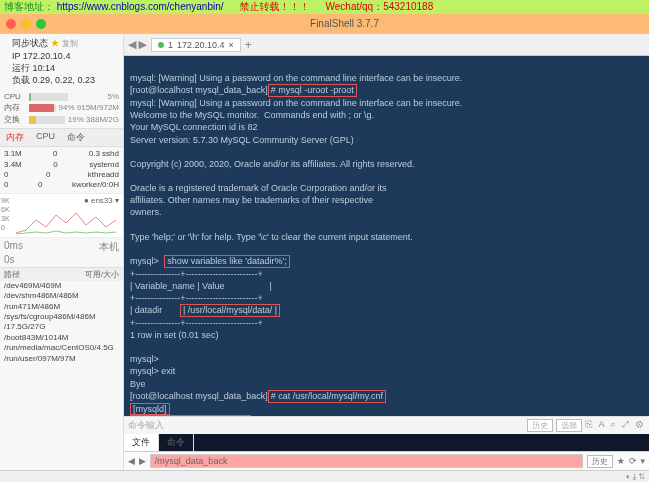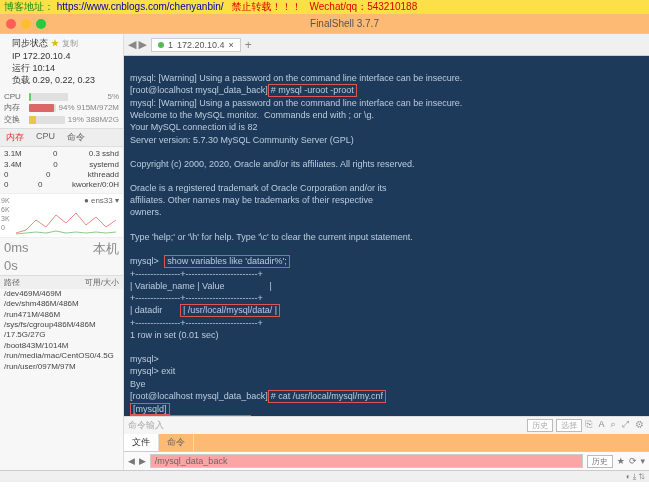--- a/index.html
+++ b/index.html
@@ -1,17 +1,17 @@
 <!DOCTYPE html>
 <html><head>
 <meta charset="utf-8">
 <style>
 *{margin:0;padding:0;box-sizing:border-box;font-family:Arial,"PingFang SC","Microsoft YaHei",sans-serif}
 body{width:649px;height:500px;background:#fff;overflow:hidden;font-size:10px}
-.page-banner{height:14px;background:#fde047;display:flex;align-items:center;gap:8px;padding:0 4px;color:#b00;font-size:10px}
+.page-banner{height:14px;background:#bef264;display:flex;align-items:center;gap:16px;padding:0 4px;color:#b00;font-size:10px}
 .page-banner .blog{color:#1a8a1a}
 .page-banner a{color:#00a}
 .titlebar{height:20px;background:#fdba74;display:flex;align-items:center;padding:0 6px;font-size:10px;color:#666;border-bottom:1px solid #ccc}
 .traffic{display:flex;gap:5px;align-items:center}
 .tl{width:10px;height:10px;border-radius:50%}
 .main{display:flex;height:436px}
 .sidebar{width:124px;background:#f7f7f7;display:flex;flex-direction:column;border-right:1px solid #ddd}
 .sync{padding:3px 12px;font-size:9px;color:#333;line-height:1.35}
 .sync .ip{font-weight:normal;color:#333}
 .sync .muted{color:#999;font-size:8px}
@@ -24,38 +24,38 @@
 .meter-row .val{color:#888;font-size:8px;min-width:48px;text-align:right}
 .tabs{display:flex;background:#eee;border-top:1px solid #ddd;border-bottom:1px solid #ddd;font-size:9px}
 .tabs span{padding:2px 6px;color:#666}
 .tabs span.active{color:#d33}
 .procs{font-size:8px;padding:2px 4px;color:#444}
 .procs .row{display:flex;justify-content:space-between;line-height:1.3}
 .chart{height:44px;background:#fff;border-top:1px solid #eee;position:relative;padding:2px}
 .chart .scale{position:absolute;left:1px;top:2px;font-size:7px;color:#888;line-height:1.3}
 .chart .net{position:absolute;right:4px;top:2px;font-size:8px;color:#666}
 .chart svg{position:absolute;bottom:2px;left:16px;right:2px}
-.timing{font-size:13px;color:#888;padding:2px 4px;border-top:1px solid #eee}
+.timing{font-size:10px;color:#888;padding:2px 4px;border-top:1px solid #eee}
 .timing .row{display:flex;justify-content:space-between}
 .disks{border-top:1px solid #ddd;font-size:8px;flex:1;overflow:hidden}
 .disks .hdr{display:flex;justify-content:space-between;padding:1px 4px;background:#efefef;color:#666}
 .disks .row{display:flex;justify-content:flex-start;padding:0 4px;line-height:1.3;color:#444}
 .center{flex:1;display:flex;flex-direction:column;background:#fff;min-width:0}
 .toolbar{height:22px;display:flex;align-items:center;background:#f0f0f0;border-bottom:1px solid #ccc;padding:0 4px;gap:4px}
 .toolbar .nav{display:flex;gap:2px;color:#888;font-size:11px}
 .toolbar .tab{background:#fff;border:1px solid #ccc;padding:1px 6px;font-size:9px;display:flex;gap:4px;align-items:center;color:#555}
 .toolbar .tab .dot{width:6px;height:6px;border-radius:50%;background:#5b5}
 .toolbar .add{color:#888;font-size:12px}
 .terminal{flex:1;background:#1e3a5a;color:#bcd;font-family:Menlo,Consolas,monospace;font-size:9px;padding:4px 6px;line-height:1.35;white-space:pre-wrap;overflow:hidden;position:relative}
 .terminal .hl{border:1px solid #d55;padding:0 2px;display:inline-block;line-height:1.2}
 .cmd-input{height:18px;background:#f5f5f5;border-top:1px solid #ddd;display:flex;align-items:center;padding:0 4px;font-size:9px;color:#aaa;gap:10px}
 .cmd-input .btns{margin-left:auto;display:flex;gap:3px}
 .cmd-input .btn{border:1px solid #bbb;background:#fff;padding:0 4px;font-size:8px}
 .cmd-input .icons{color:#888;font-size:9px;letter-spacing:2px}
-.section-tabs{height:18px;display:flex;align-items:flex-end;border-bottom:1px solid #ccc;background:#fdba74;font-size:9px}
+.section-tabs{height:18px;display:flex;align-items:flex-end;border-bottom:1px solid #ccc;background:#0f172a;font-size:9px}
 .section-tabs span{padding:2px 8px;color:#666;border-right:1px solid #ddd}
 .section-tabs span.active{background:#fff;color:#333}
 .filebar{height:18px;display:flex;align-items:center;padding:0 4px;font-size:9px;color:#777;gap:4px;background:#fafafa}
 .filebar .path{flex:1;background:#fca5a5;border:1px solid #ccc;padding:1px 4px;color:#666}
 .filebar .btn{border:1px solid #bbb;background:#fff;padding:0 4px;font-size:8px}
 .status{height:12px;background:#f0f0f0;border-top:1px solid #ccc;display:flex;align-items:center;font-size:8px;color:#777;padding:0 4px}
 .status .right{margin-left:auto;display:flex;gap:6px}
 .titlebar .title{flex:1;text-align:center;color:#555}
 </style>
 </head>

